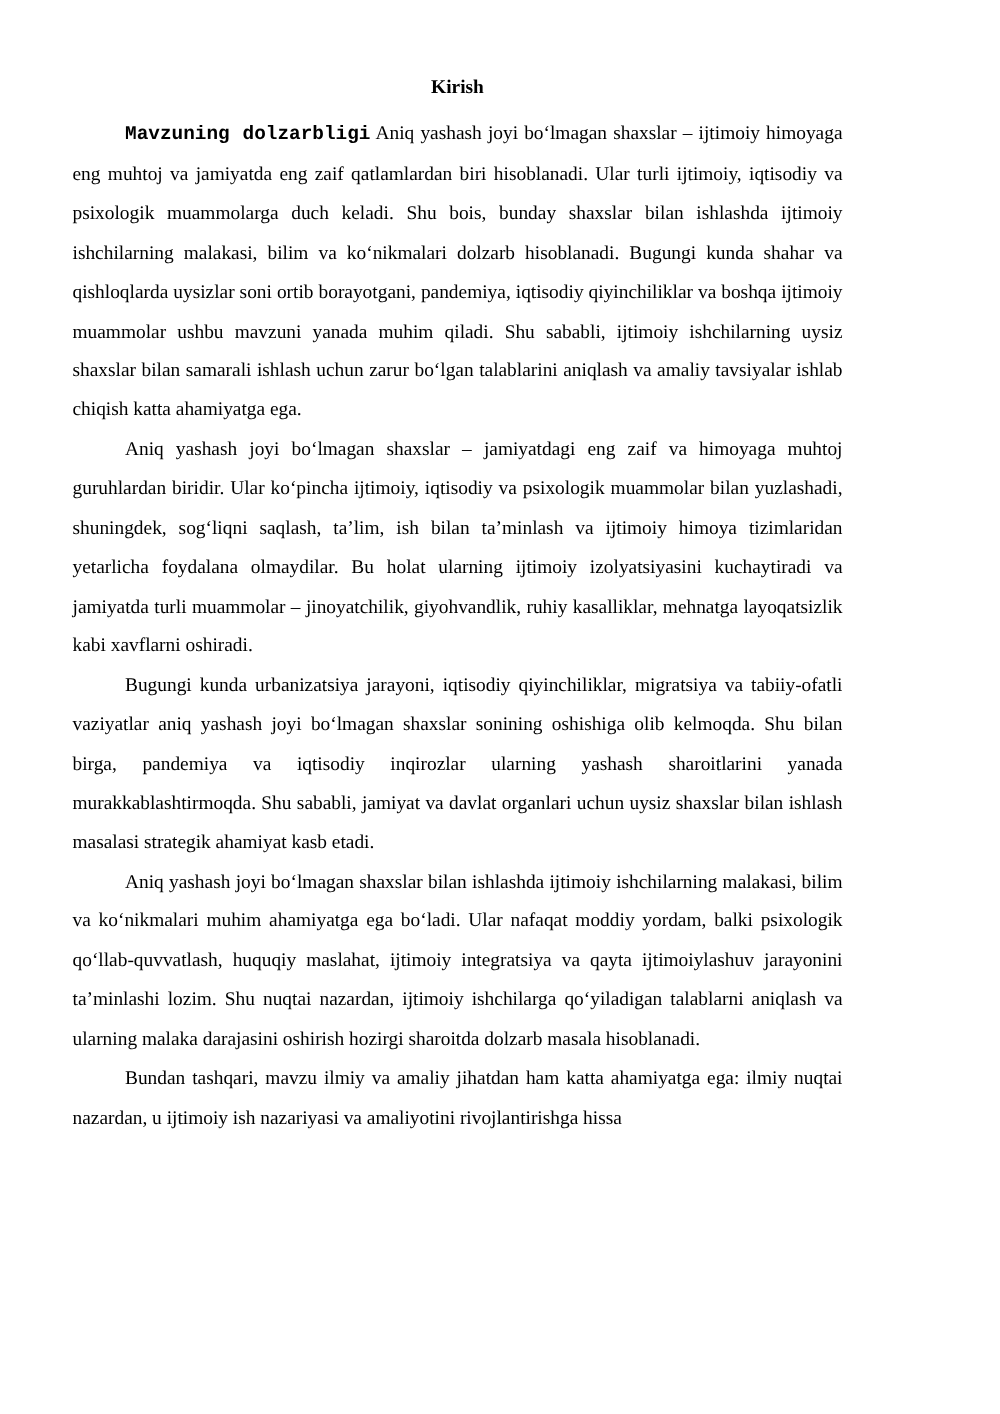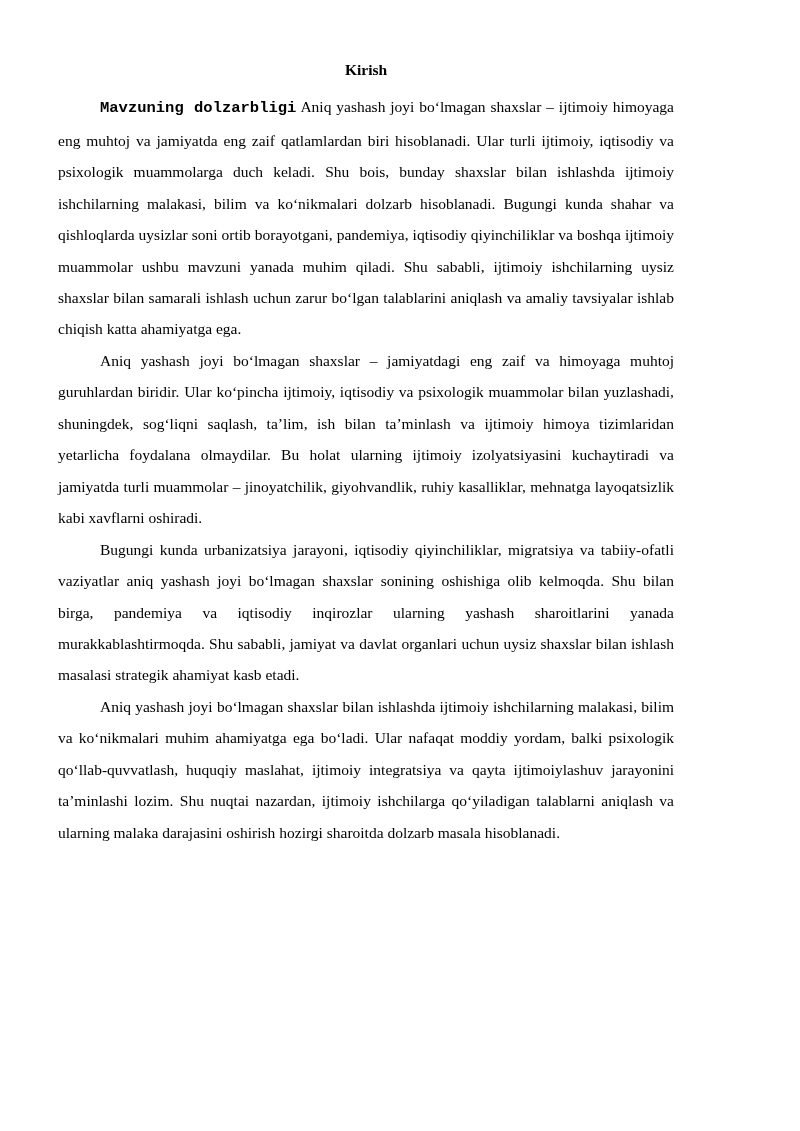--- a/index.html
+++ b/index.html
@@ -49,14 +49,15 @@
   <h1 class="doc-title">Kirish</h1>
 
   <p class="para"><span class="lead">Mavzuning dolzarbligi</span><span> Aniq yashash joyi bo‘lmagan shaxslar – ijtimoiy himoyaga eng muhtoj va jamiyatda eng zaif qatlamlardan biri hisoblanadi. Ular turli ijtimoiy, iqtisodiy va psixologik muammolarga duch keladi. Shu bois, bunday shaxslar bilan ishlashda ijtimoiy ishchilarning malakasi, bilim va ko‘nikmalari dolzarb hisoblanadi. Bugungi kunda shahar va qishloqlarda uysizlar soni ortib borayotgani, pandemiya, iqtisodiy qiyinchiliklar va boshqa ijtimoiy muammolar ushbu mavzuni yanada muhim qiladi. Shu sababli, ijtimoiy ishchilarning uysiz shaxslar bilan samarali ishlash uchun zarur bo‘lgan talablarini aniqlash va amaliy tavsiyalar ishlab chiqish katta ahamiyatga ega.</span></p>
 
   <p class="para"><span>Aniq yashash joyi bo‘lmagan shaxslar – jamiyatdagi eng zaif va himoyaga muhtoj guruhlardan biridir. Ular ko‘pincha ijtimoiy, iqtisodiy va psixologik muammolar bilan yuzlashadi, shuningdek, sog‘liqni saqlash, ta’lim, ish bilan ta’minlash va ijtimoiy himoya tizimlaridan yetarlicha foydalana olmaydilar. Bu holat ularning ijtimoiy izolyatsiyasini kuchaytiradi va jamiyatda turli muammolar – jinoyatchilik, giyohvandlik, ruhiy kasalliklar, mehnatga layoqatsizlik kabi xavflarni oshiradi.</span></p>
 
   <p class="para"><span>Bugungi kunda urbanizatsiya jarayoni, iqtisodiy qiyinchiliklar, migratsiya va tabiiy-ofatli vaziyatlar aniq yashash joyi bo‘lmagan shaxslar sonining oshishiga olib kelmoqda. Shu bilan birga, pandemiya va iqtisodiy inqirozlar ularning yashash sharoitlarini yanada murakkablashtirmoqda. Shu sababli, jamiyat va davlat organlari uchun uysiz shaxslar bilan ishlash masalasi strategik ahamiyat kasb etadi.</span></p>
 
   <p class="para"><span>Aniq yashash joyi bo‘lmagan shaxslar bilan ishlashda ijtimoiy ishchilarning malakasi, bilim va ko‘nikmalari muhim ahamiyatga ega bo‘ladi. Ular nafaqat moddiy yordam, balki psixologik qo‘llab-quvvatlash, huquqiy maslahat, ijtimoiy integratsiya va qayta ijtimoiylashuv jarayonini ta’minlashi lozim. Shu nuqtai nazardan, ijtimoiy ishchilarga qo‘yiladigan talablarni aniqlash va ularning malaka darajasini oshirish hozirgi sharoitda dolzarb masala hisoblanadi.</span></p>
 
+  <p class="para"><span>Bundan tashqari, mavzu ilmiy va amaliy jihatdan ham katta ahamiyatga ega: ilmiy nuqtai nazardan, u ijtimoiy ish nazariyasi va amaliyotini rivojlantirishga hissa</span></p>
 
 </div>
 
 </body></html>

